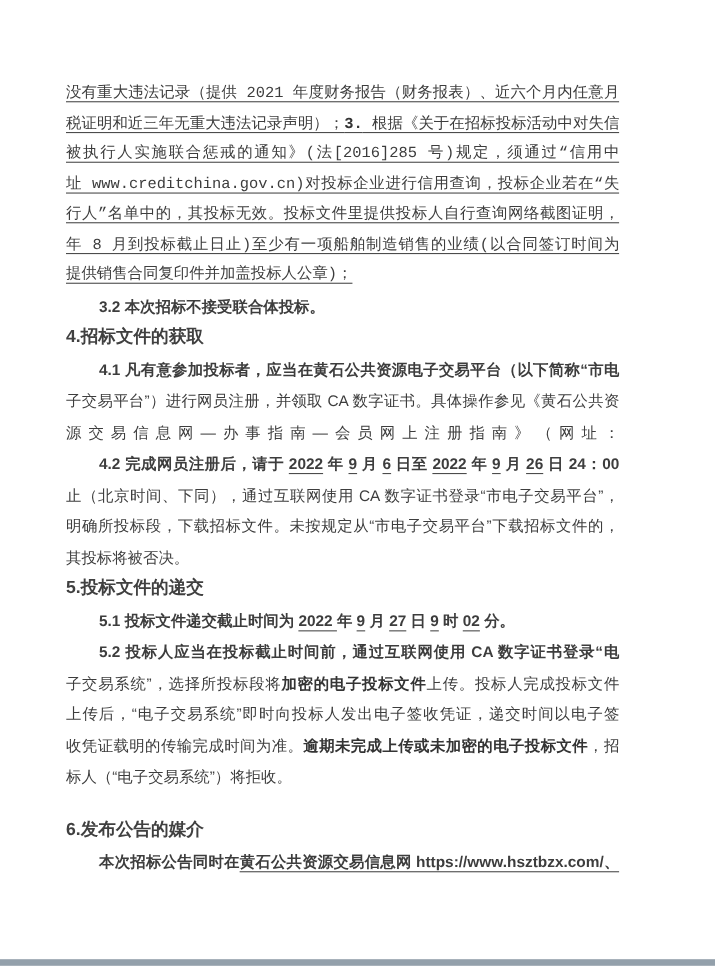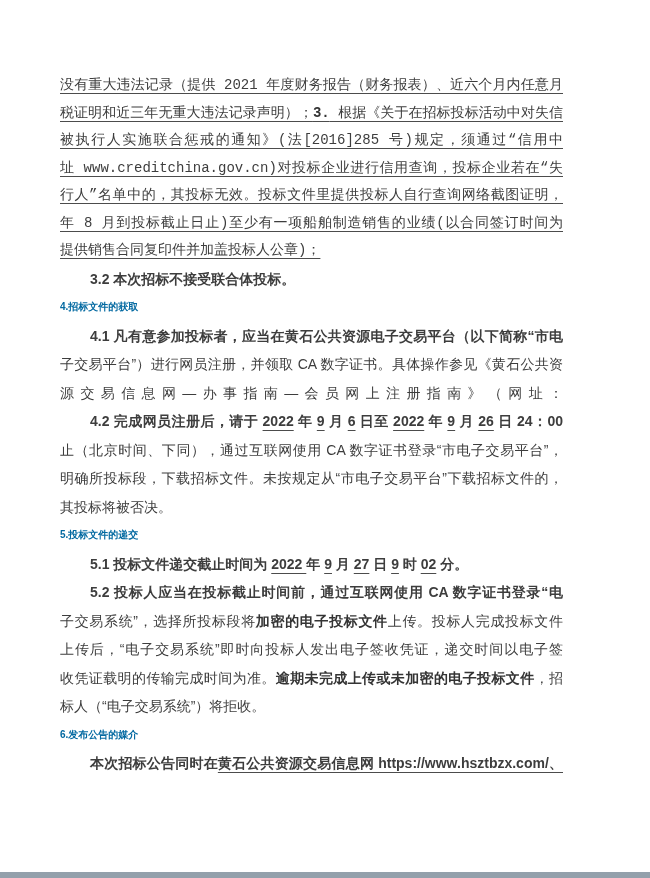--- a/index.html
+++ b/index.html
@@ -20,22 +20,22 @@
   .sec { height:28.5px; line-height:28.5px; }
   .nj  { text-align:left; text-align-last:left; }
   .ind { text-indent:30px;font-weight:bold; }
   .u {
     text-decoration:underline;
     text-underline-offset:3.5px;
     text-decoration-thickness:1px;
     text-decoration-color:#4c4c4c;
   }
   .b  { font-weight:bold; color:#343434; }
-  .hd { font-weight:bold; color:#0369a1; font-size:10px; }
-  .hd6 { }
+  .hd { font-weight:bold; color:#404040; font-size:16px; }
+  .hd6 { margin-top:20px; }
   .s32 { margin-top:0; }
   .bottom-bar {
     position:absolute; left:0; bottom:0; width:650px; height:6px;
     background:var(--bar-color,#93a0ab);
   }
 </style>
 </head>
 <body>
 
 <div class="page">

